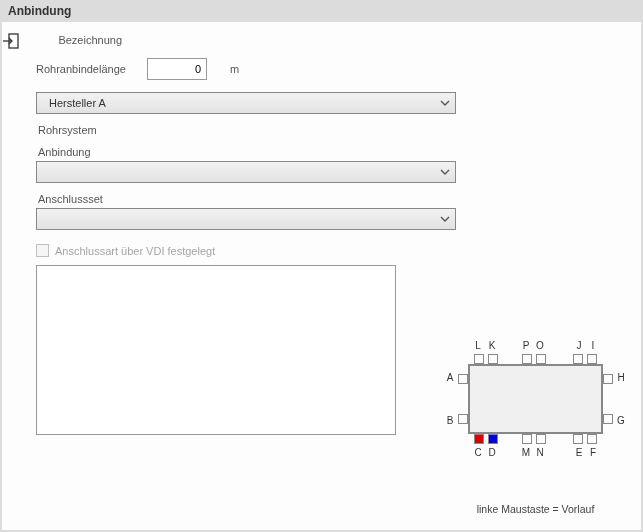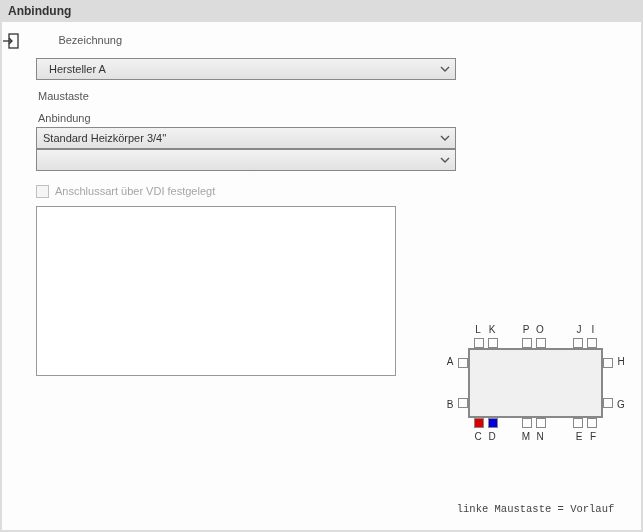--- a/index.html
+++ b/index.html
@@ -80,20 +80,21 @@
   .combo .chev {
     position: absolute;
     right: 4px;
     top: 50%;
     transform: translateY(-50%);
     width: 12px;
     height: 12px;
   }
   .checkbox-row {
     display: flex;
+    align-items: center;
     margin: 14px 0 8px 0;
     color: #a5a5a5;
   }
   .checkbox-box {
     width: 13px;
     height: 13px;
     border: 1px solid #bfbfbf;
     background: #f5f5f5;
     margin-right: 6px;
   }
@@ -131,25 +132,24 @@
   .conn-label {
     position: absolute;
     font-size: 10px;
     color: #333;
     width: 12px;
     text-align: center;
   }
   .bot-c { background: #d00; }
   .bot-d { background: #00d; }
   .hint {
-    margin-top: 28px;
+    margin-top: 12px;
     font-size: 10.5px;
     color: #444;
     line-height: 1.35;
-    font-family: Liberation Mono, monospace;
   }
 </style>
 </head>
 <body>
 
 <div class="header">Anbindung</div>
 
 <div class="content">
 
   <svg class="tab-icon" viewBox="0 0 18 18">
@@ -157,38 +157,43 @@
     <line x1="1" y1="9" x2="10" y2="9" stroke="#333" stroke-width="1.3"></line>
     <polyline points="7,6 10,9 7,12" fill="none" stroke="#333" stroke-width="1.3"></polyline>
   </svg>
 
   <div class="form-area">
 
     <div class="row">
       <div class="row-label">Bezeichnung</div>
     </div>
 
+    <div class="row">
+      <div class="row-label">Rohranbindelänge</div>
+      <input class="text-input num-input" value="0" style="">
+      <span class="unit">m</span>
+    </div>
 
     <div class="combo" style="margin-top:6px;padding-left:12px;">
       <span>Hersteller A</span>
       <svg class="chev" viewBox="0 0 12 12">
           <polyline points="2,4 6,8 10,4" fill="none" stroke="#555" stroke-width="1.4"></polyline>
         </svg>
     </div>
 
-    <div class="section-label">Maustaste</div>
+    <div class="section-label">Rohrsystem</div>
 
     <div class="section-label">Anbindung</div>
     <div class="combo">
-      <span>Standard Heizkörper 3/4''</span>
       <svg class="chev" viewBox="0 0 12 12">
           <polyline points="2,4 6,8 10,4" fill="none" stroke="#555" stroke-width="1.4"></polyline>
         </svg>
     </div>
 
+    <div class="section-label">Anschlussset</div>
     <div class="combo">
       <span></span>
       <svg class="chev" viewBox="0 0 12 12">
           <polyline points="2,4 6,8 10,4" fill="none" stroke="#555" stroke-width="1.4"></polyline>
         </svg>
     </div>
 
     <div class="checkbox-row">
       <div class="checkbox-box"></div>
       <span>Anschlussart über VDI festgelegt</span>

